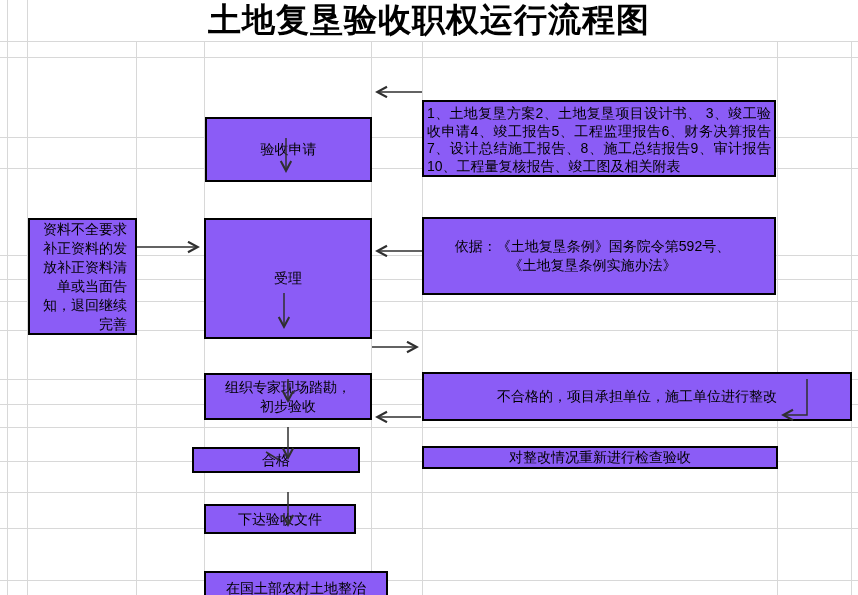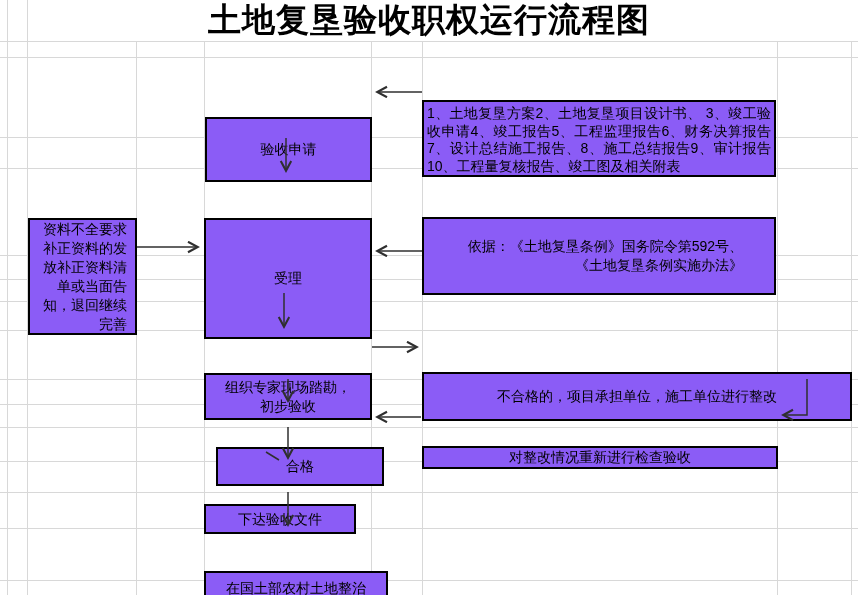--- a/index.html
+++ b/index.html
@@ -17,21 +17,21 @@
     font-weight:bold;font-size:33px;letter-spacing:1px;z-index:2;
   }
   .box{
     position:absolute;box-sizing:border-box;border:2px solid #000000;
     background:#8b5cf6;z-index:2;font-size:14px;line-height:19px;margin-top:42px;
   }
   .c{display:flex;align-items:center;justify-content:center;text-align:center;}
   .tl{text-align:justify;padding:3px 3px;line-height:17.5px;}
   .pad8{padding-left:8px;padding-right:8px;text-align:right;}
   .pad14{padding-left:14px;padding-right:14px;}
-  .pad18{padding-left:18px;padding-right:31px;text-align:right;}
+  .pad18{padding-left:18px;padding-right:31px;}
 </style>
 </head>
 <body>
 
 <div id="stage">
 
   <svg id="grid" class="layer" width="858" height="595" stroke="#d8d8d8" stroke-width="1" shape-rendering="crispEdges">
     <line x1="7" y1="0" x2="7" y2="595"></line>
     <line x1="27" y1="0" x2="27" y2="595"></line>
     <line x1="136" y1="41" x2="136" y2="595"></line>
@@ -58,21 +58,21 @@
   </svg>
 
   <div class="title">土地复垦验收职权运行流程图</div>
 
   <div class="box c" style="left:205px;top:75px;width:167px;height:65px">验收申请</div>
 
   <div class="box c" style="left:204px;top:176px;width:168px;height:121px">受理</div>
 
   <div class="box c pad14" style="left:204px;top:331px;width:168px;height:47px">组织专家现场踏勘，初步验收</div>
 
-  <div class="box c" style="left:216px;top:405px;width:168px;height:39px">合格</div>
+  <div class="box c" style="left:192px;top:405px;width:168px;height:26px">合格</div>
 
   <div class="box c" style="left:204px;top:462px;width:152px;height:30px">下达验收文件</div>
 
   <div class="box c pad14" style="left:204px;top:529px;width:184px;height:54px">在国土部农村土地整治监测监管系统进行报备</div>
 
   <div class="box tl" style="left:422px;top:58px;width:354px;height:77px">1、土地复垦方案2、土地复垦项目设计书、 3、竣工验收申请4、竣工报告5、工程监理报告6、财务决算报告7、设计总结施工报告、8、施工总结报告9、审计报告10、工程量复核报告、竣工图及相关附表</div>
 
   <div class="box c pad18" style="left:422px;top:175px;width:354px;height:78px">依据：《土地复垦条例》国务院令第592号、《土地复垦条例实施办法》</div>
 
   <div class="box c pad8" style="left:28px;top:176px;width:109px;height:117px">资料不全要求补正资料的发放补正资料清单或当面告知，退回继续完善</div>

